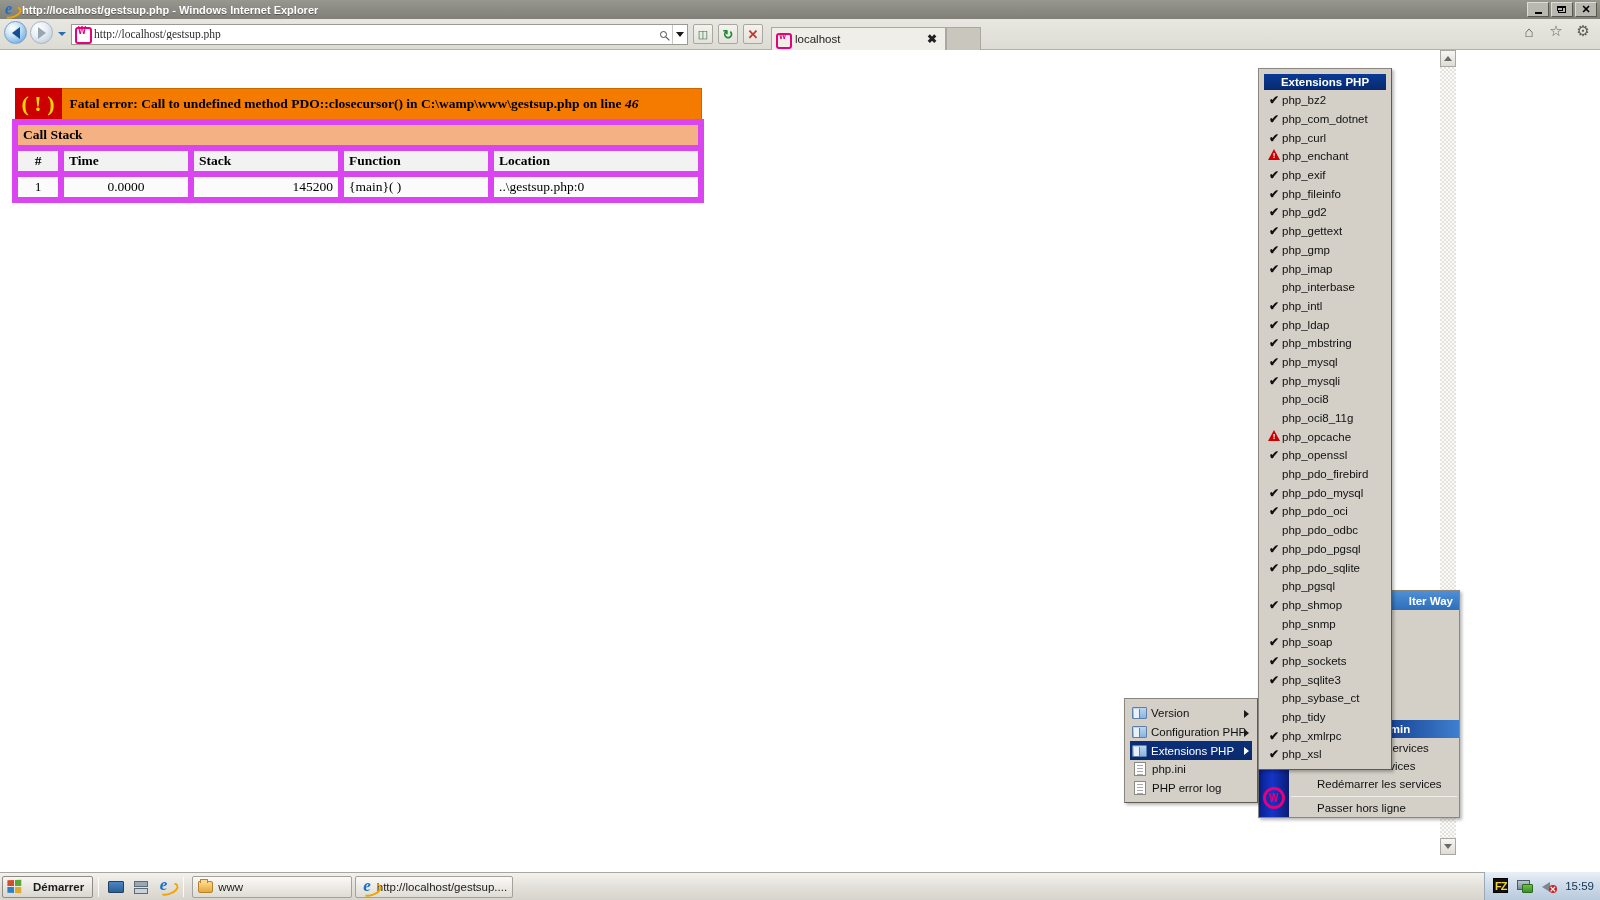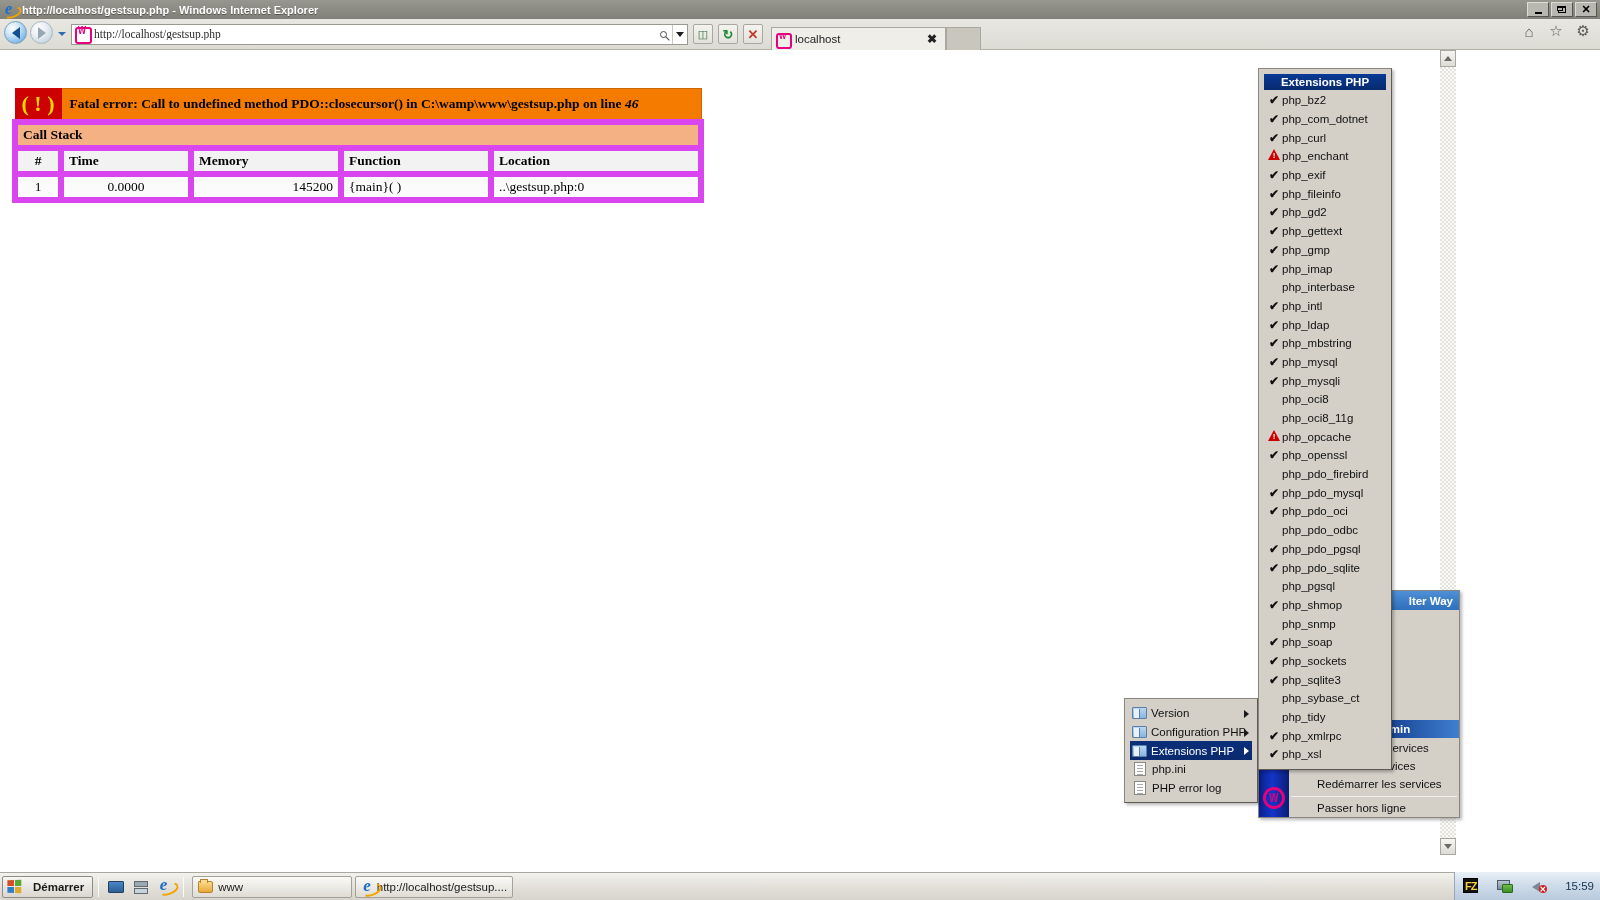--- a/index.html
+++ b/index.html
@@ -230,21 +230,21 @@
     font-size: 11.5px; color: #1b1b1b; white-space: nowrap; overflow: hidden;
   }
   .folder-ico {
     width:15px;height:12px;flex:none;
     background: linear-gradient(to bottom,#fcd98a,#e6a83c);
     border:1px solid #b5832b; border-radius:1px 2px 2px 2px; position:relative;
   }
   .folder-ico::before{content:"";position:absolute;left:1px;top:-3px;width:6px;height:3px;background:#fcd98a;border:1px solid #b5832b;border-bottom:none;border-radius:1px 1px 0 0;}
   .tray {
     position: absolute; right: 0; bottom: 0; height: 28px;
-    display: flex; align-items: center; gap: 18px; padding: 0 6px 0 8px;
+    display: flex; align-items: center; gap: 8px; padding: 0 6px 0 8px;
     background: linear-gradient(to bottom,#e9f0f7 0%, #cfdcea 45%, #b9cadd 100%);
     border-left: 1px solid #9aa8b6;
   }
   .tray-ico { width: 16px; height:16px; position:relative; flex:none; }
   .fz-ico { width:15px;height:15px;background:#111; border:1px solid #000; display:flex;align-items:center;justify-content:center;}
   .fz-ico span { color:#f4d03f; font-size:11px; font-weight:bold; font-family:"Liberation Sans",sans-serif; letter-spacing:-1px;}
   .net-ico {
     width:16px;height:13px;position:relative;
   }
   .net-ico::before{content:"";position:absolute;left:0;top:0;width:11px;height:8px;background:linear-gradient(to bottom,#b9c6d2,#7f8d9b);border:1px solid #4c5a68;}
@@ -422,21 +422,21 @@
         <td class="xd-head xd-msg" colspan="4">
           <span>Fatal error: Call to undefined method PDO::closecursor() in C:\wamp\www\gestsup.php on line </span><i>46</i>
         </td>
       </tr>
       <tr>
         <td class="xd-callstack" colspan="5">Call Stack</td>
       </tr>
       <tr>
         <th class="xd-col ta-c" style="width:28px">#</th>
         <th class="xd-col" style="width:130px">Time</th>
-        <th class="xd-col" style="width:150px">Memory</th>
+        <th class="xd-col" style="width:150px">Stack</th>
         <th class="xd-col" style="width:150px">Function</th>
         <th class="xd-col">Location</th>
       </tr>
       <tr>
         <td class="xd-cell ta-c">1</td>
         <td class="xd-cell ta-c">0.0000</td>
         <td class="xd-cell ta-r">145200</td>
         <td class="xd-cell">{main}( )</td>
         <td class="xd-cell">..\gestsup.php:0</td>
       </tr>

